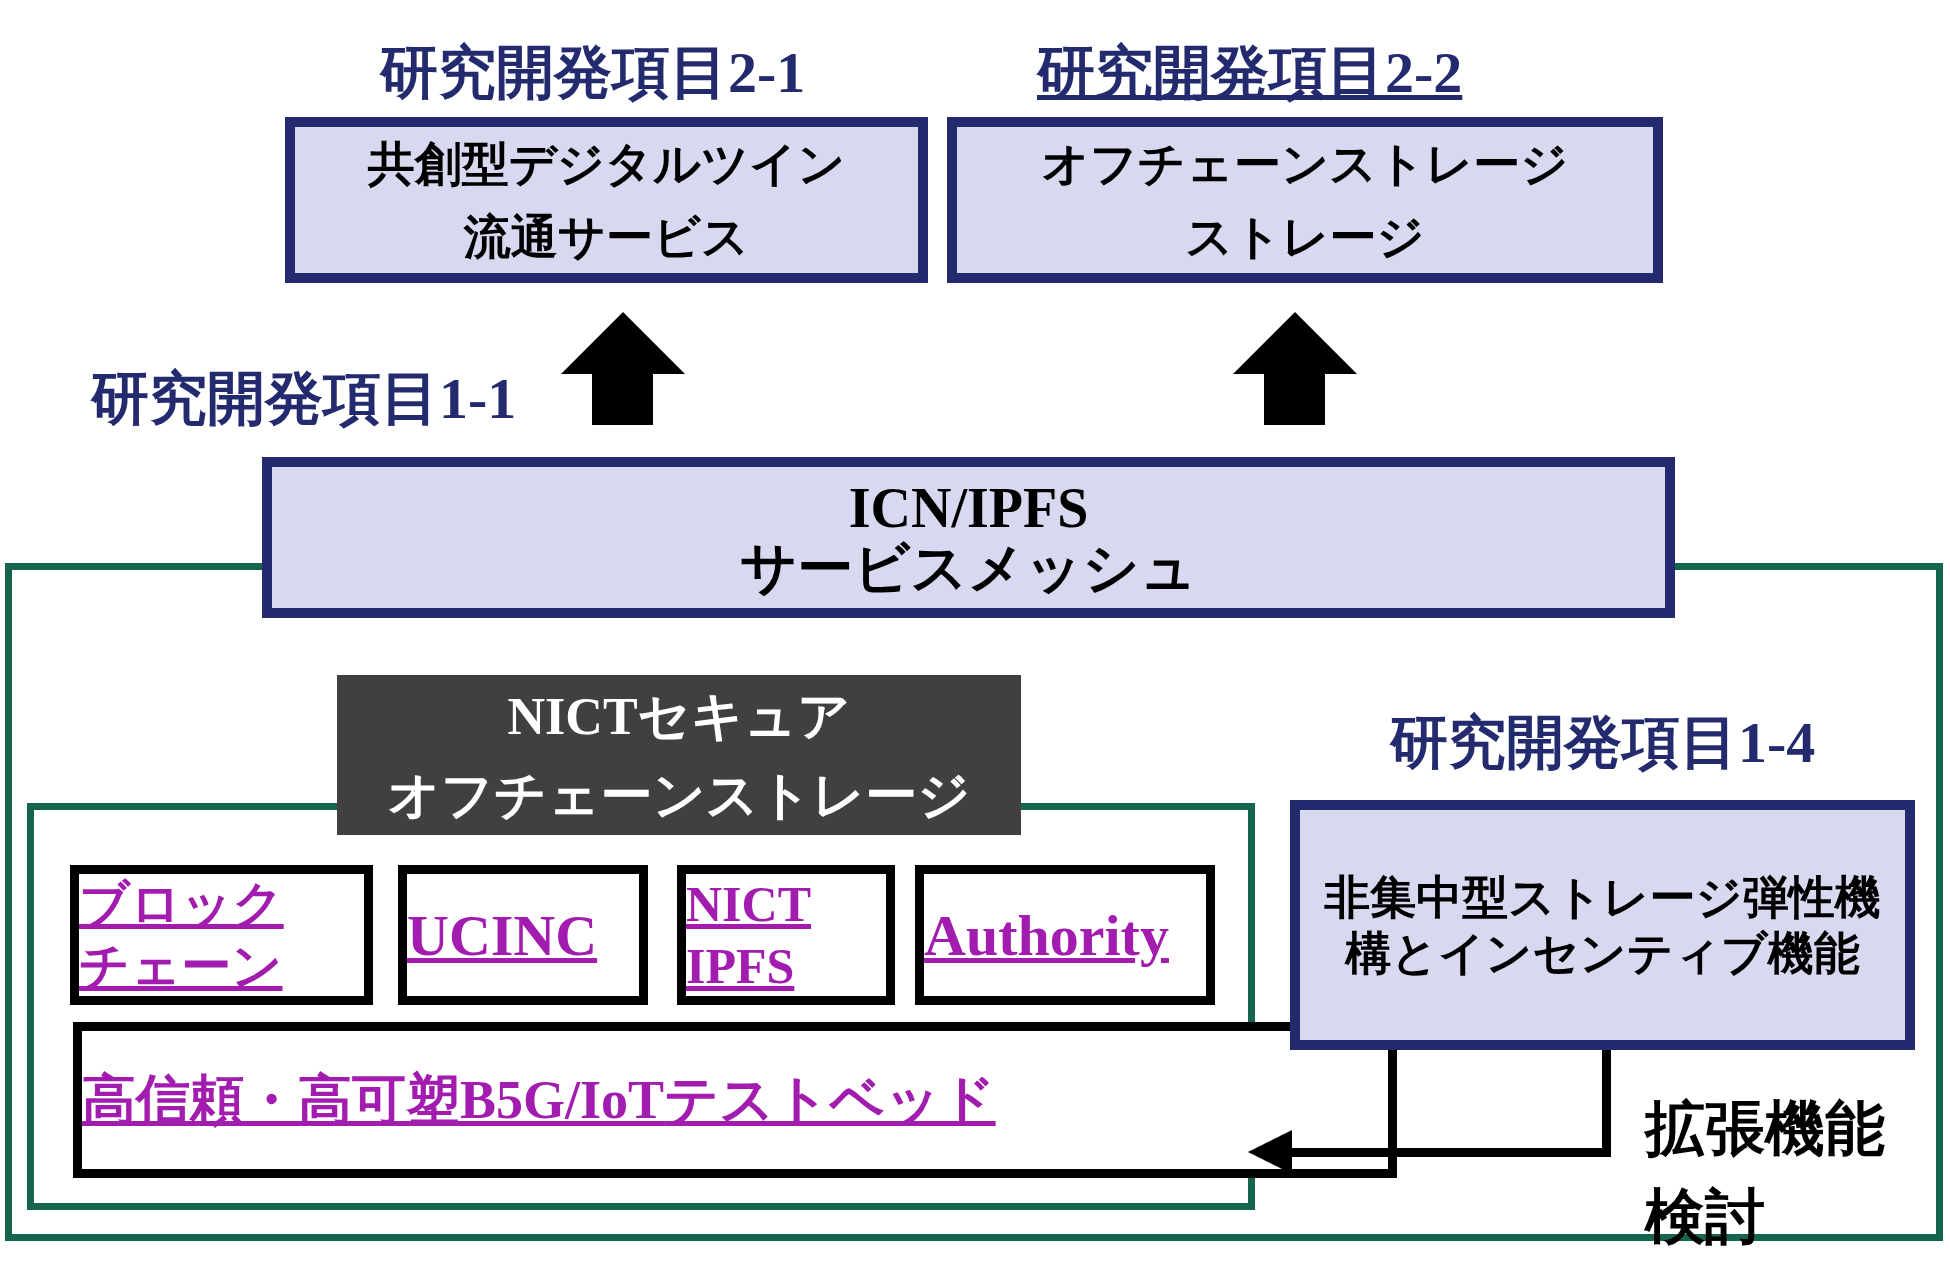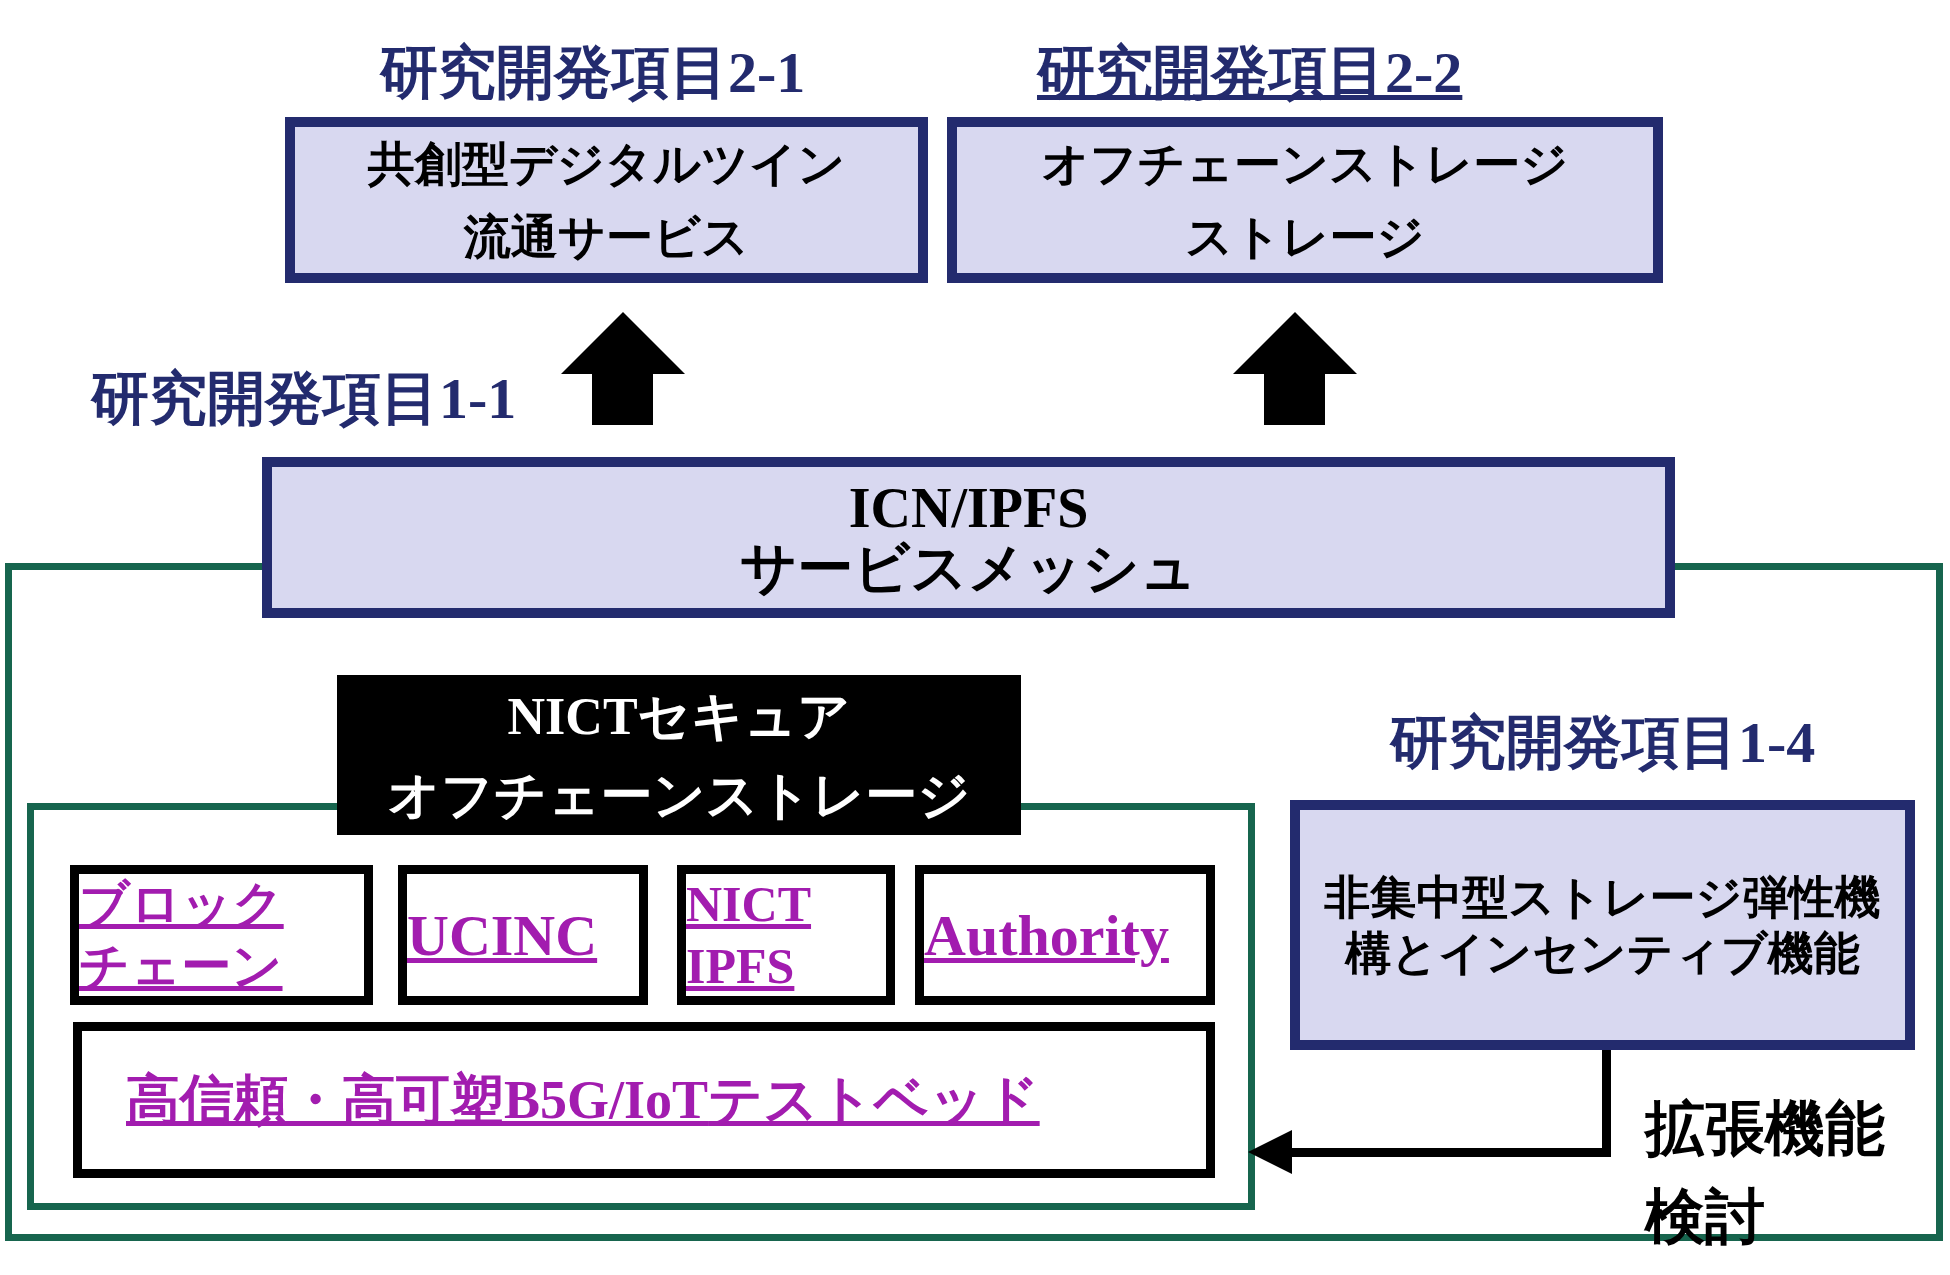--- a/index.html
+++ b/index.html
@@ -14,21 +14,21 @@
     background:#D8D8F0;border:10px solid #232B6E;box-sizing:border-box;
     display:flex;flex-direction:column;align-items:center;justify-content:center;
     text-align:center;color:#000;
   }
   .lav-box .ln{display:block;white-space:nowrap;}
   .top-box{font-size:47px;line-height:73px;}
   .icn-box{font-size:56px;line-height:60px;flex-direction:column;}
   .serif{font-family:"Liberation Serif", serif;}
   .green-box{border:7px solid #17654E;box-sizing:border-box;background:transparent;}
   .black-box{
-    background:#000000;color:#fff;display:flex;flex-direction:column;align-items:center;
+    background:#404040;color:#fff;display:flex;flex-direction:column;align-items:center;
     justify-content:center;text-align:center;font-size:52px;line-height:78px;
   }
   .wh-box{
     background:#fff;border:9px solid #000;box-sizing:border-box;
     display:flex;flex-direction:column;align-items:flex-start;justify-content:center;
     text-align:center;color:#a21caf;text-decoration:underline;
   }
   .wh-box .ln{display:block;white-space:nowrap;}
   .arrow-tri{width:0;height:0;border-left:62px solid transparent;border-right:62px solid transparent;border-bottom:62px solid #000;}
   .arrow-stem{background:#000;}
@@ -88,21 +88,21 @@
 
   <div class="abs wh-box z2 serif" style="left:677px;top:865px;width:218px;height:140px;font-size:50px;line-height:62px;">
     <span class="ln">NICT</span>
     <span class="ln">IPFS</span>
   </div>
 
   <div class="abs wh-box z2 serif" style="left:915px;top:865px;width:300px;height:140px;font-size:58px;">
     <span class="ln">Authority</span>
   </div>
 
-  <div class="abs wh-box z2" style="left:73px;top:1022px;width:1142px;height:156px;font-size:54px;padding-left:44px;">
+  <div class="abs wh-box z2" style="left:73px;top:1022px;width:1324px;height:156px;font-size:54px;">
     <span class="ln"><span>高信頼・高可塑</span><span class="serif">B5G/IoT</span><span>テストベッド</span></span>
   </div>
 
   <div class="abs navy-label z2" style="left:1390px;top:712px;"><span>研究開発項目</span><span class="num">1-4</span></div>
 
   <div class="abs lav-box z2" style="left:1290px;top:800px;width:625px;height:250px;font-size:46px;line-height:56px;">
     <span class="ln">非集中型ストレージ弾性機</span>
     <span class="ln">構とインセンティブ機能</span>
   </div>
 

